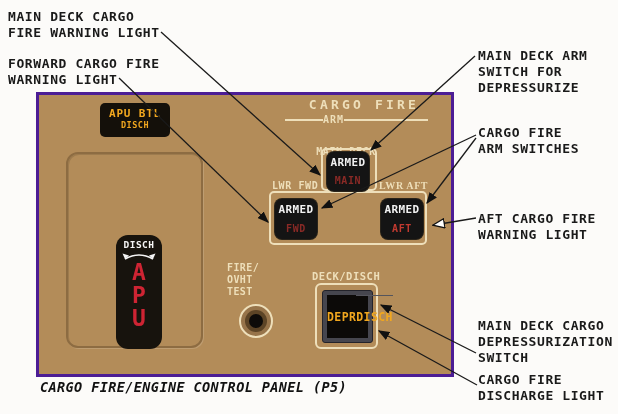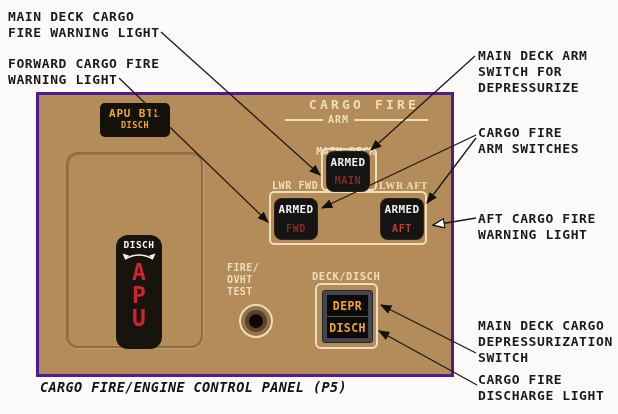--- a/index.html
+++ b/index.html
@@ -18,21 +18,21 @@
     background:var(--panel-tan);border:3px solid #4c1d95;}
   .p-abs{position:absolute;box-sizing:border-box;}
   .recess{left:27px;top:57px;width:137px;height:196px;border:2px solid #8d6c42;
     border-radius:12px;box-shadow:inset 1px 1px 0 rgba(0,0,0,.12),1px 1px 0 rgba(255,255,255,.15);}
   .apu-btl{left:61px;top:8px;width:70px;height:34px;background:#14100a;border-radius:5px;
     text-align:center;color:var(--amber);}
   .apu-btl .l1{font-size:11px;letter-spacing:.8px;margin-top:4px;}
   .apu-btl .l2{font-size:8.5px;letter-spacing:.5px;}
   .section-title{left:245px;top:2px;width:160px;text-align:center;font-size:13px;
     letter-spacing:3.2px;color:var(--cream);}
-  .arm-row{left:246px;top:19px;width:143px;display:flex;align-items:center;gap:5px;
+  .arm-row{left:246px;top:19px;width:143px;display:flex;align-items:center;
     color:var(--cream);font-size:10px;letter-spacing:1px;}
   .arm-row .dash{height:0;border-top:2px solid var(--cream);}
   .d1{width:38px;} .d2{flex:1;}
   .plabel{color:var(--cream);font-size:10px;letter-spacing:.6px;white-space:pre;}
   .main-deck-lbl{left:267px;top:39px;width:80px;text-align:center;margin-top:12px;}
   .lwr-fwd-lbl{left:233px;top:85px;} .lwr-aft-lbl{left:340px;top:85px;font-family:Liberation Serif, serif;}
   .obox{border:2px solid var(--cream);border-radius:5px;}
   .main-box{left:282px;top:53px;width:56px;height:43px;}
   .lower-box{left:230px;top:96px;width:158px;height:54px;}
   .sw{background:var(--switch-black);border-radius:7px;box-shadow:0 0 0 1px #2a241a;}
@@ -50,21 +50,21 @@
     border:2px solid var(--cream);background:#97744a;}
   .test-btn .mid{position:absolute;left:4px;top:4px;width:22px;height:22px;border-radius:50%;
     background:#5c4426;}
   .test-btn .core{position:absolute;left:8px;top:8px;width:14px;height:14px;border-radius:50%;
     background:#0d0b09;}
   .depr-lbl{left:273px;top:175px;font-size:10.5px;letter-spacing:.5px;color:var(--cream);}
   .depr-box{left:276px;top:188px;width:63px;height:66px;border-radius:6px;}
   .bezel{left:283px;top:195px;width:51px;height:53px;background:#46464e;border:1px solid #23232a;
     border-radius:3px;}
   .depr-sw{position:absolute;left:4px;top:4px;width:41px;height:43px;background:#0c0a08;
-    display:flex;flex-direction:column;}
+    display:flex;flex-direction:row;}
   .depr-sw .half{flex:1;display:flex;align-items:center;justify-content:center;
     color:var(--amber);font-size:11.5px;letter-spacing:.4px;}
   .depr-sw .half+.half{border-top:1px solid #55555c;}
   .apu-handle{left:77px;top:140px;width:46px;height:114px;background:#17130d;border-radius:12px;
     display:flex;flex-direction:column;align-items:center;padding-top:4px;}
   .apu-handle .disch{color:#f5f5f5;font-size:9.5px;letter-spacing:.5px;}
   .apu-letter{color:var(--apu-red);font-size:23px;line-height:23px;}
   svg.lines{position:absolute;left:0;top:0;pointer-events:none;}
 </style>
 </head>

